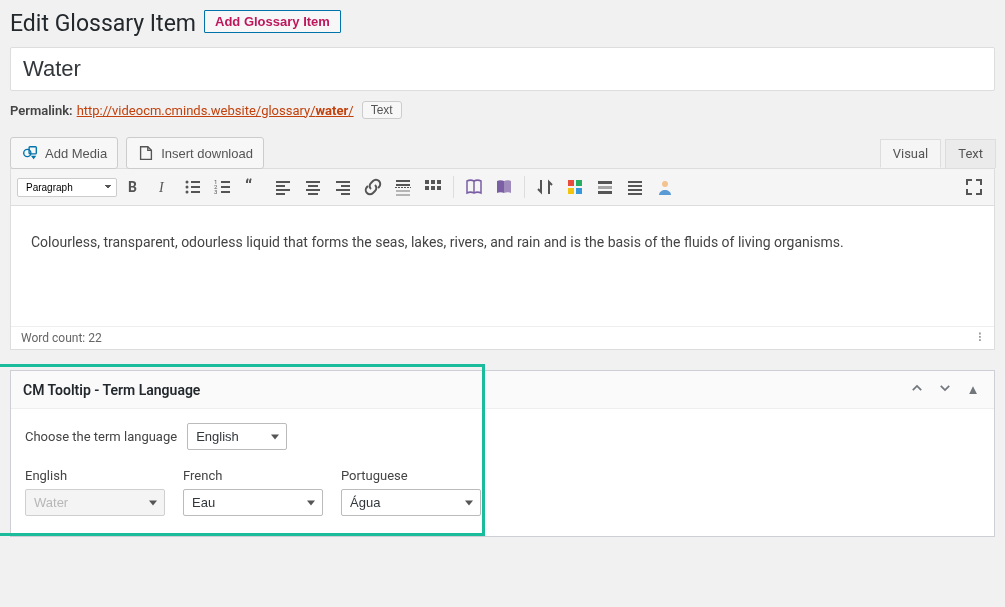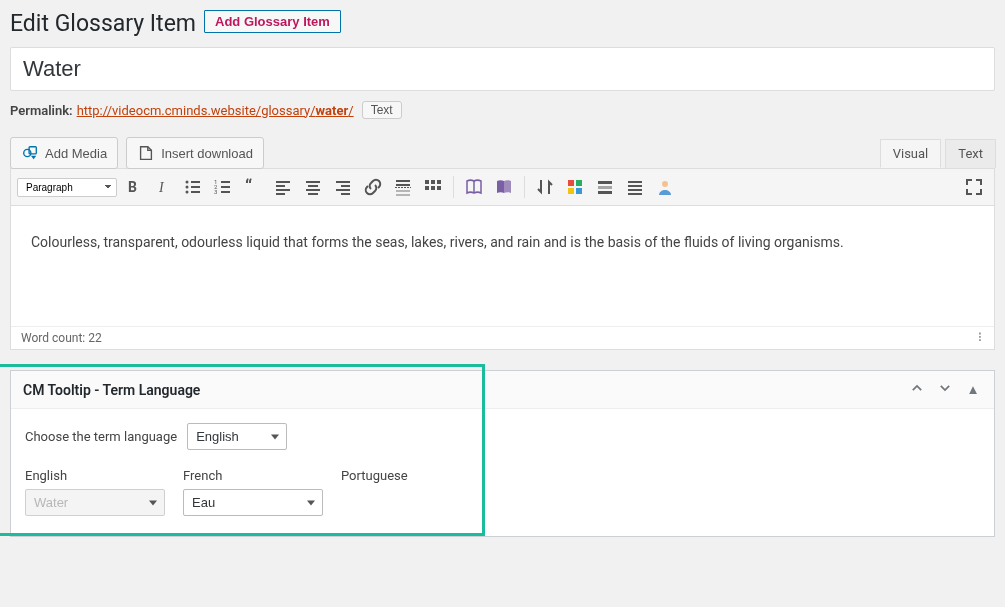--- a/index.html
+++ b/index.html
@@ -424,20 +424,25 @@
         <div class="trans-col">
           <span>French</span>
           <span class="select-wrap">
             <select class="sel">
               <option>Eau</option>
             </select>
           </span>
         </div>
         <div class="trans-col">
           <span>Portuguese</span>
+          <span class="select-wrap">
+            <select class="sel">
+              <option>Água</option>
+            </select>
+          </span>
         </div>
       </div>
     </div>
     <div class="highlight-box" style="top:-45px; left:-16px; width:490px; height:172px;"></div>
   </div>
 </div>
 
 
 
 

